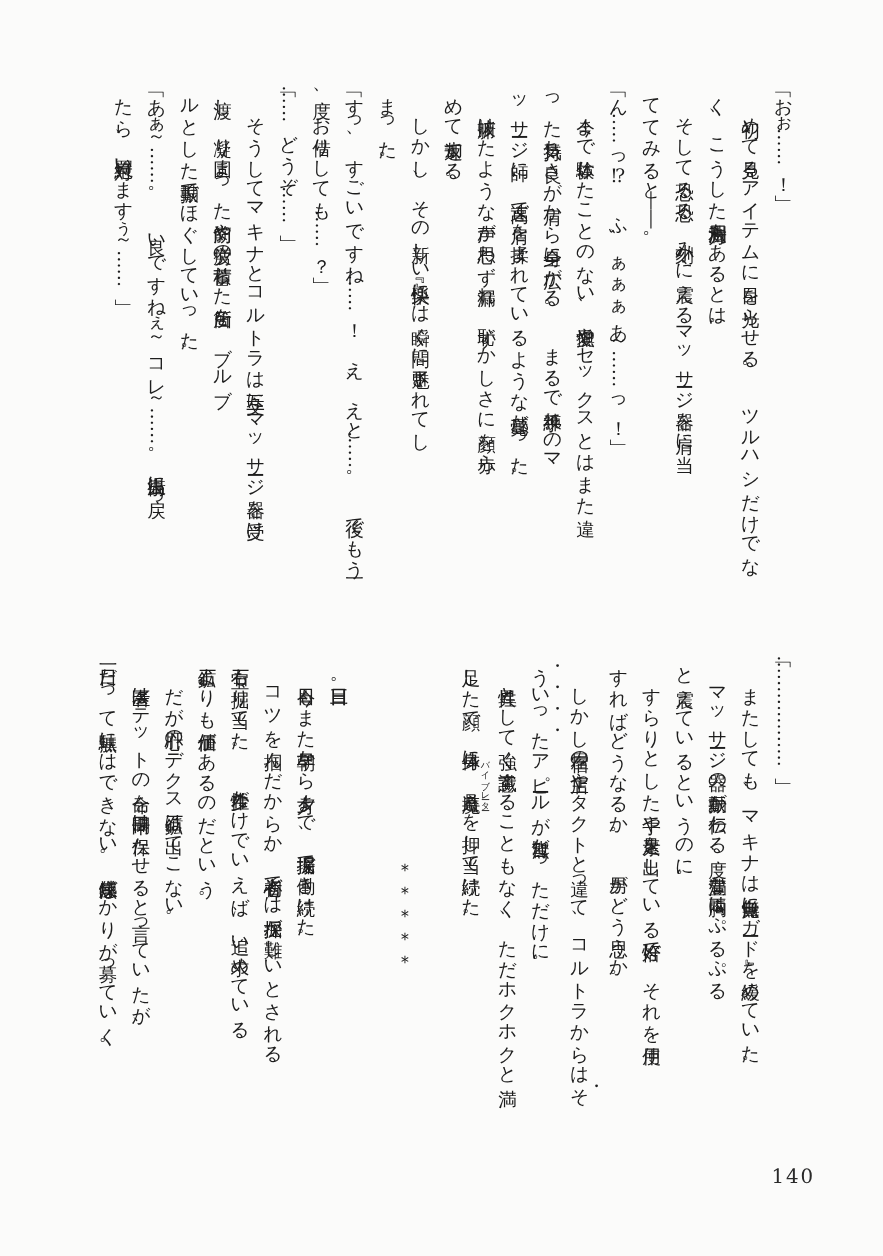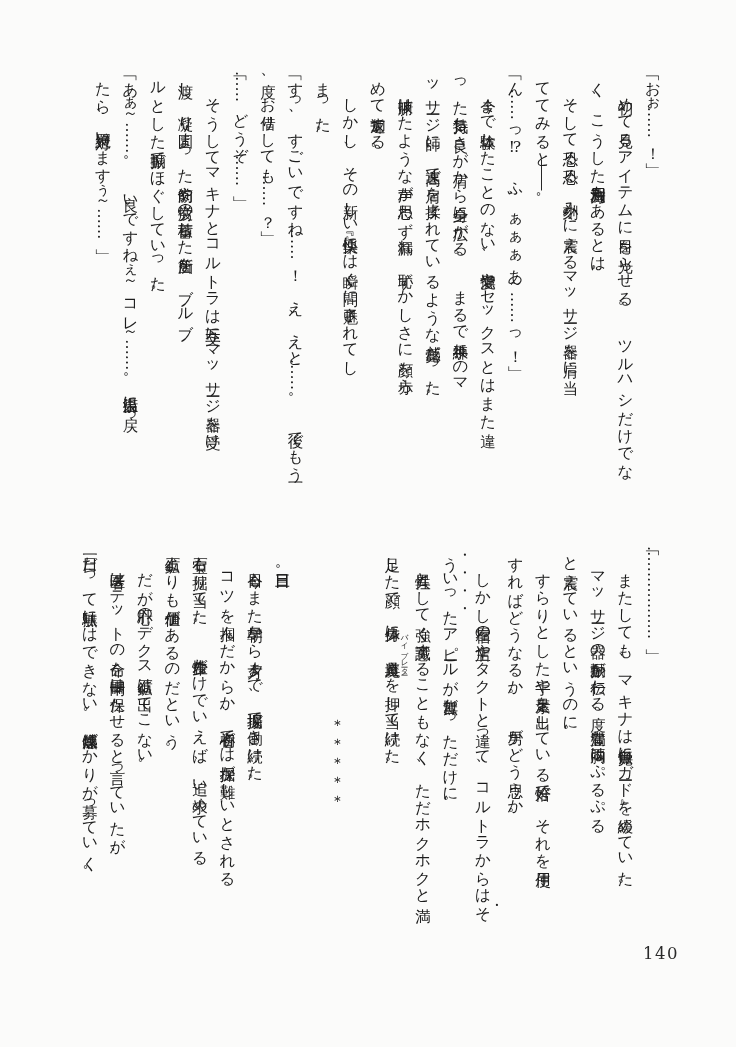--- a/index.html
+++ b/index.html
@@ -36,21 +36,21 @@
   .emph{
     -webkit-text-emphasis:filled dot;
     text-emphasis:filled dot;
     -webkit-text-emphasis-position:over right;
     text-emphasis-position:over right;
   }
   ruby{ruby-align:center;}
   rt{font-size:7.5px;letter-spacing:0;font-family:"DejaVu Serif","Liberation Serif",serif;}
   .folio{
     position:absolute;
-    left:643px;top:944px;
+    left:643px;top:971px;
     font-size:16.5px;
     letter-spacing:1.5px;
     color:#2a2a2a;
   }
 </style>
 </head>
 <body>
 
 <div class="page">
   <div class="block top">

